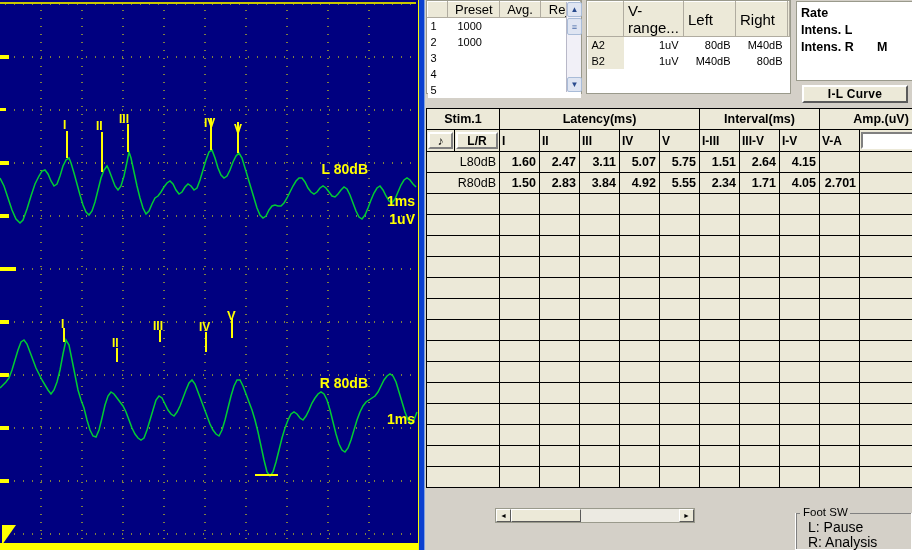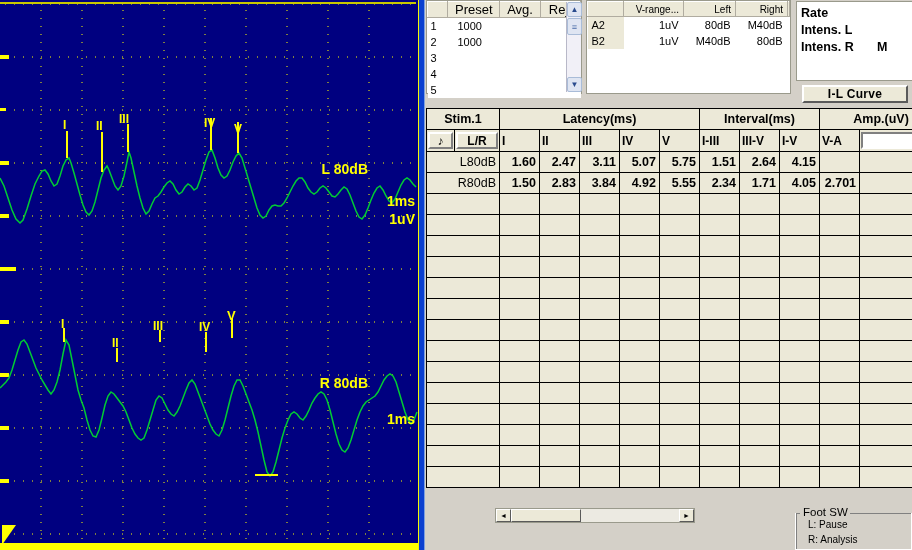--- a/index.html
+++ b/index.html
@@ -70,22 +70,22 @@
   
   #vrange-panel {
     position: absolute; left: 586px; top: 0px; width: 205px; height: 94px;
     background: #ffffff;
     border: 1px solid #9a9a8c;
   }
   #vrange-panel table { border-collapse: collapse; width: 100%; table-layout: fixed; }
   #vrange-panel th {
     background: #ece9d8; border: 1px solid #b0aca0;
     border-top: 1px solid #ffffff; border-left: 1px solid #ffffff;
-    font-weight: normal; font-size: 10px; height: 15px; padding: 0 4px;
-    text-align: right; color: #000;
+    font-weight: normal; font-size: 15px; height: 15px; padding: 0 4px;
+    text-align: left; color: #000;
   }
   #vrange-panel th.blank { border-left: 1px solid #ffffff; }
   #vrange-panel td {
     font-size: 11px; height: 16px; padding: 0 5px; color: #000; background: #fff;
     text-align: right;
   }
   #vrange-panel td.rowhdr {
     background: #ece9d8; text-align: left; padding-left: 4px; width: 36px;
   }
 
@@ -177,21 +177,21 @@
     border: 1px solid #ffffff;
     border-top: none;
   }
   #footsw-legend {
     position: absolute; left: 5px; top: -7px; background: #d4d0c8;
     padding: 0 2px; font-size: 11.5px; color: #000;
   }
   #footsw-line-l { position:absolute; left:0; top:0; width:4px; height:1px; background:#808080; }
   #footsw-line-r { position:absolute; left:42px; top:0; right:0; height:1px; background:#808080; }
   #footsw-border { position:absolute; left:0; top:0; bottom:0; width:1px; background:#808080; }
-  .fs-row { position: absolute; left: 12px; font-size: 10px; color: #000; }
+  .fs-row { position: absolute; left: 12px; font-size: 14px; color: #000; }
 
   
   .scope-txt {
     fill: #ffff00; font-family: "Liberation Sans", sans-serif;
     font-weight: bold;
   }
 </style>
 </head>
 <body>
 

